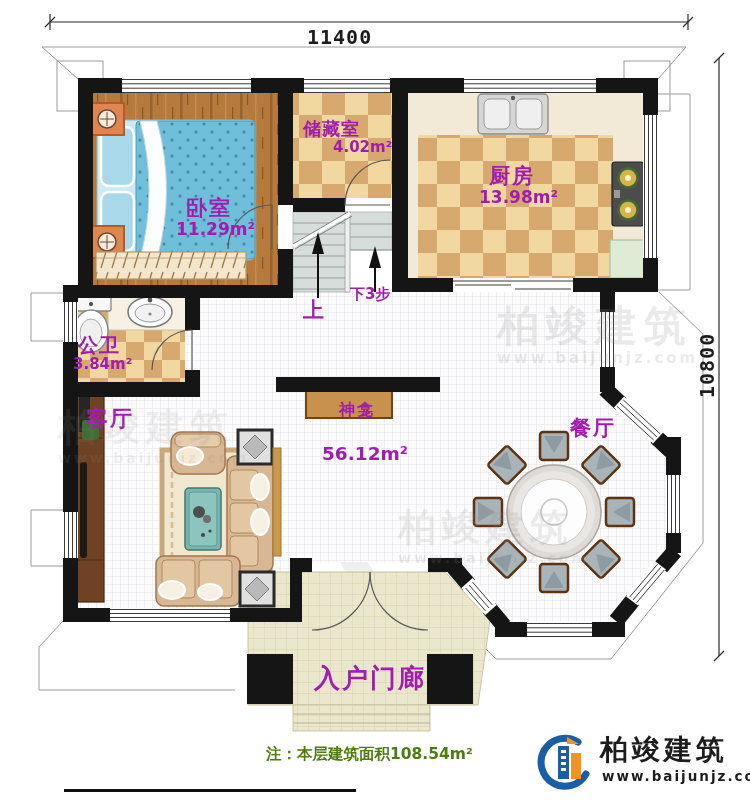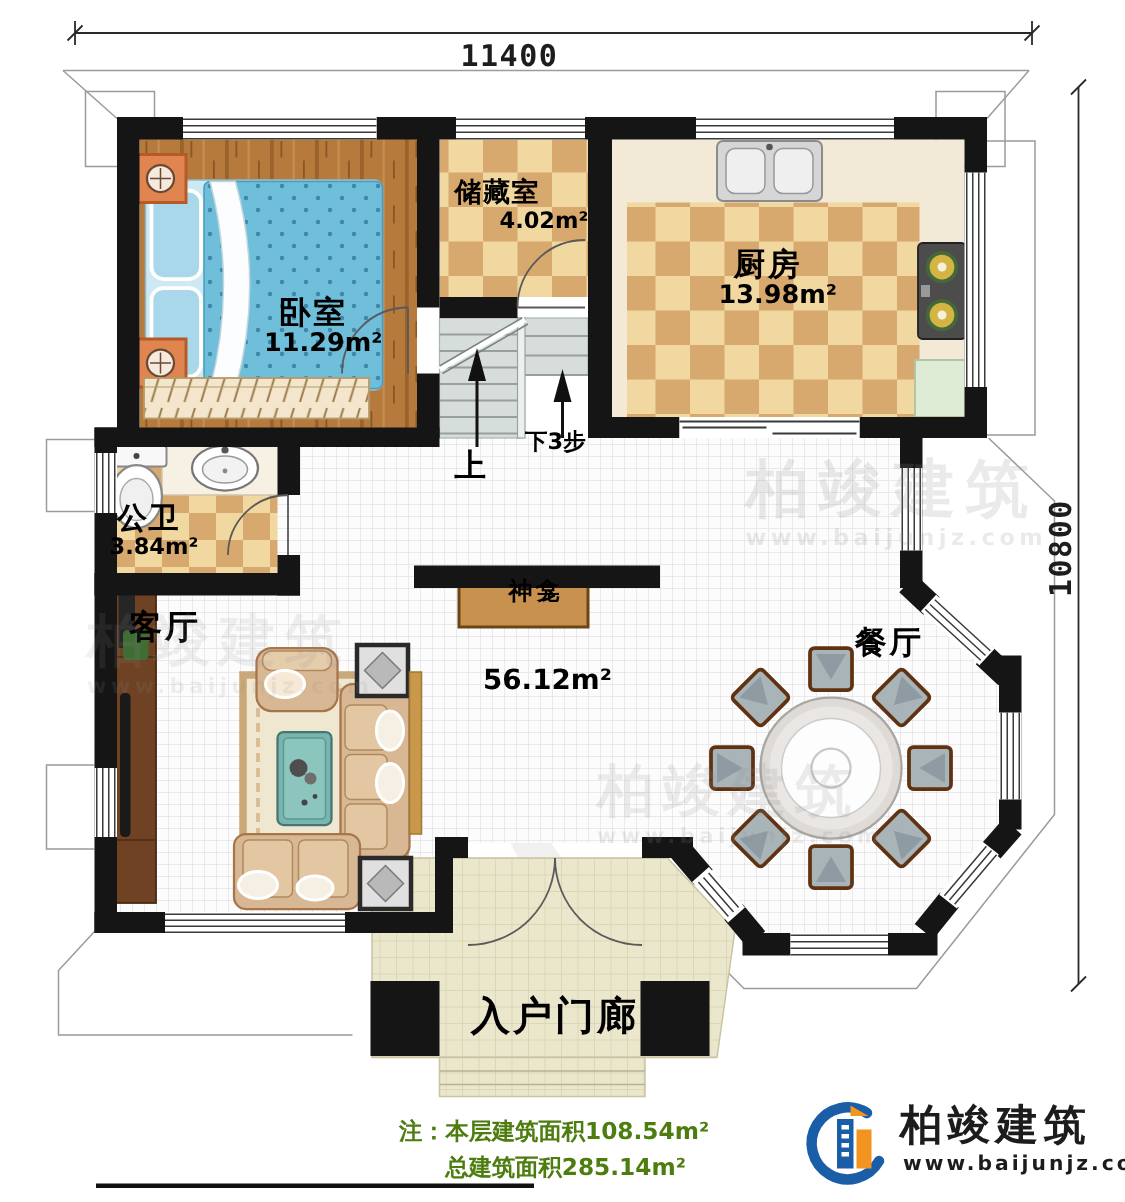--- a/index.html
+++ b/index.html
@@ -1,18 +1,18 @@
 <!DOCTYPE html>
 <html><head>
 <meta charset="utf-8">
 <style>
   html,body{margin:0;padding:0;background:#fff;font-family:"DejaVu Sans",sans-serif;}
   #stage{position:relative;width:750px;height:801px;background:#fff;overflow:hidden;padding-left:15px;}
   #plan-svg{position:absolute;left:0;top:0;}
-  .lbl{position:absolute;font-weight:bold;color:#000000;line-height:1;white-space:nowrap;}
+  .lbl{position:absolute;font-weight:bold;color:#a21caf;line-height:1;white-space:nowrap;}
   .dim{font-family:"DejaVu Sans Mono","Liberation Mono",monospace;font-weight:bold;color:#1d1d1d;}
   .wm{position:absolute;pointer-events:none;color:#8f8f8f;font-weight:900;line-height:1.15;}
   .wm .wm-site{display:block;letter-spacing:3px;}
   .titleblock{position:absolute;color:#111;}
   .note-line{font-size:15.5px;font-weight:bold;line-height:1.55;color:#4d7c0f;}
 </style>
 </head>
 <body>
 
 <div id="stage">
@@ -353,21 +353,21 @@
 <div class="lbl" style="left:489px;top:166px;font-size:21px;letter-spacing:2px;">厨房</div>
 <div class="lbl" style="left:479px;top:189px;font-size:17px;">13.98m²</div>
 
 <div class="lbl" style="left:78px;top:335px;font-size:20px;letter-spacing:1px;">公卫</div>
 <div class="lbl" style="left:73px;top:357px;font-size:15px;">3.84m²</div>
 
 <div class="lbl" style="left:86px;top:408px;font-size:22px;letter-spacing:2px;">客厅</div>
 <div class="lbl" style="left:570px;top:418px;font-size:21px;letter-spacing:2px;">餐厅</div>
 <div class="lbl" style="left:322px;top:445px;font-size:18.5px;">56.12m²</div>
 
-<div class="lbl" style="left:306px;top:386px;width:102px;text-align:center;font-size:16px;letter-spacing:2px;">神龛</div>
+<div class="lbl" style="left:306px;top:402px;width:102px;text-align:center;font-size:16px;letter-spacing:2px;">神龛</div>
 <div class="lbl" style="left:314px;top:649px;font-size:26px;letter-spacing:2px;margin-top:16px;">入户门廊</div>
 
 <div class="lbl" style="left:303px;top:300px;font-size:21px;">上</div>
 <div class="lbl" style="left:350px;top:287px;font-size:15px;">下3步</div>
 
 <div class="wm" style="left:497px;top:302px;opacity:0.18;">
   <span style="font-size:42px;letter-spacing:7px;">柏竣建筑</span>
   <span class="wm-site" style="font-size:15px;">www.baijunjz.com</span>
 </div>
 <div class="wm" style="left:58px;top:406px;opacity:0.13;">
@@ -376,21 +376,20 @@
 </div>
 <div class="wm" style="left:398px;top:506px;opacity:0.16;">
   <span style="font-size:38px;letter-spacing:6px;">柏竣建筑</span>
   <span class="wm-site" style="font-size:14px;">www.baijunjz.com</span>
 </div>
 
 <div style="position:absolute;left:64px;top:789px;width:292px;height:3px;background:#111;"></div>
 
 <div class="titleblock" style="left:266px;top:742px;">
   <div class="note-line"><span>注：</span><span>本层建筑面积108.54m²</span></div>
-  <div class="note-line" style="margin-left:31px;"><span>总建筑面积285.14m²</span></div>
 </div>
 
 <div style="position:absolute;left:534px;top:728px;width:212px;height:68px;">
   <svg width="64" height="64" viewBox="0 0 64 64" style="position:absolute;left:0;top:2px;">
     <path d="M44,12 A24,24 0 1 0 52,44" stroke="#1b5ea8" stroke-width="7" fill="none" stroke-linecap="round"></path>
     <polygon points="33,7 45,14 33,14" fill="#f2941f"></polygon>
     <rect x="24" y="16" width="11" height="33" fill="#1b5ea8"></rect>
     <rect x="37" y="23" width="10" height="26" fill="#f2941f"></rect>
     <rect x="27" y="20" width="5" height="3" fill="#fff"></rect>
         <rect x="27" y="26" width="5" height="3" fill="#fff"></rect>

